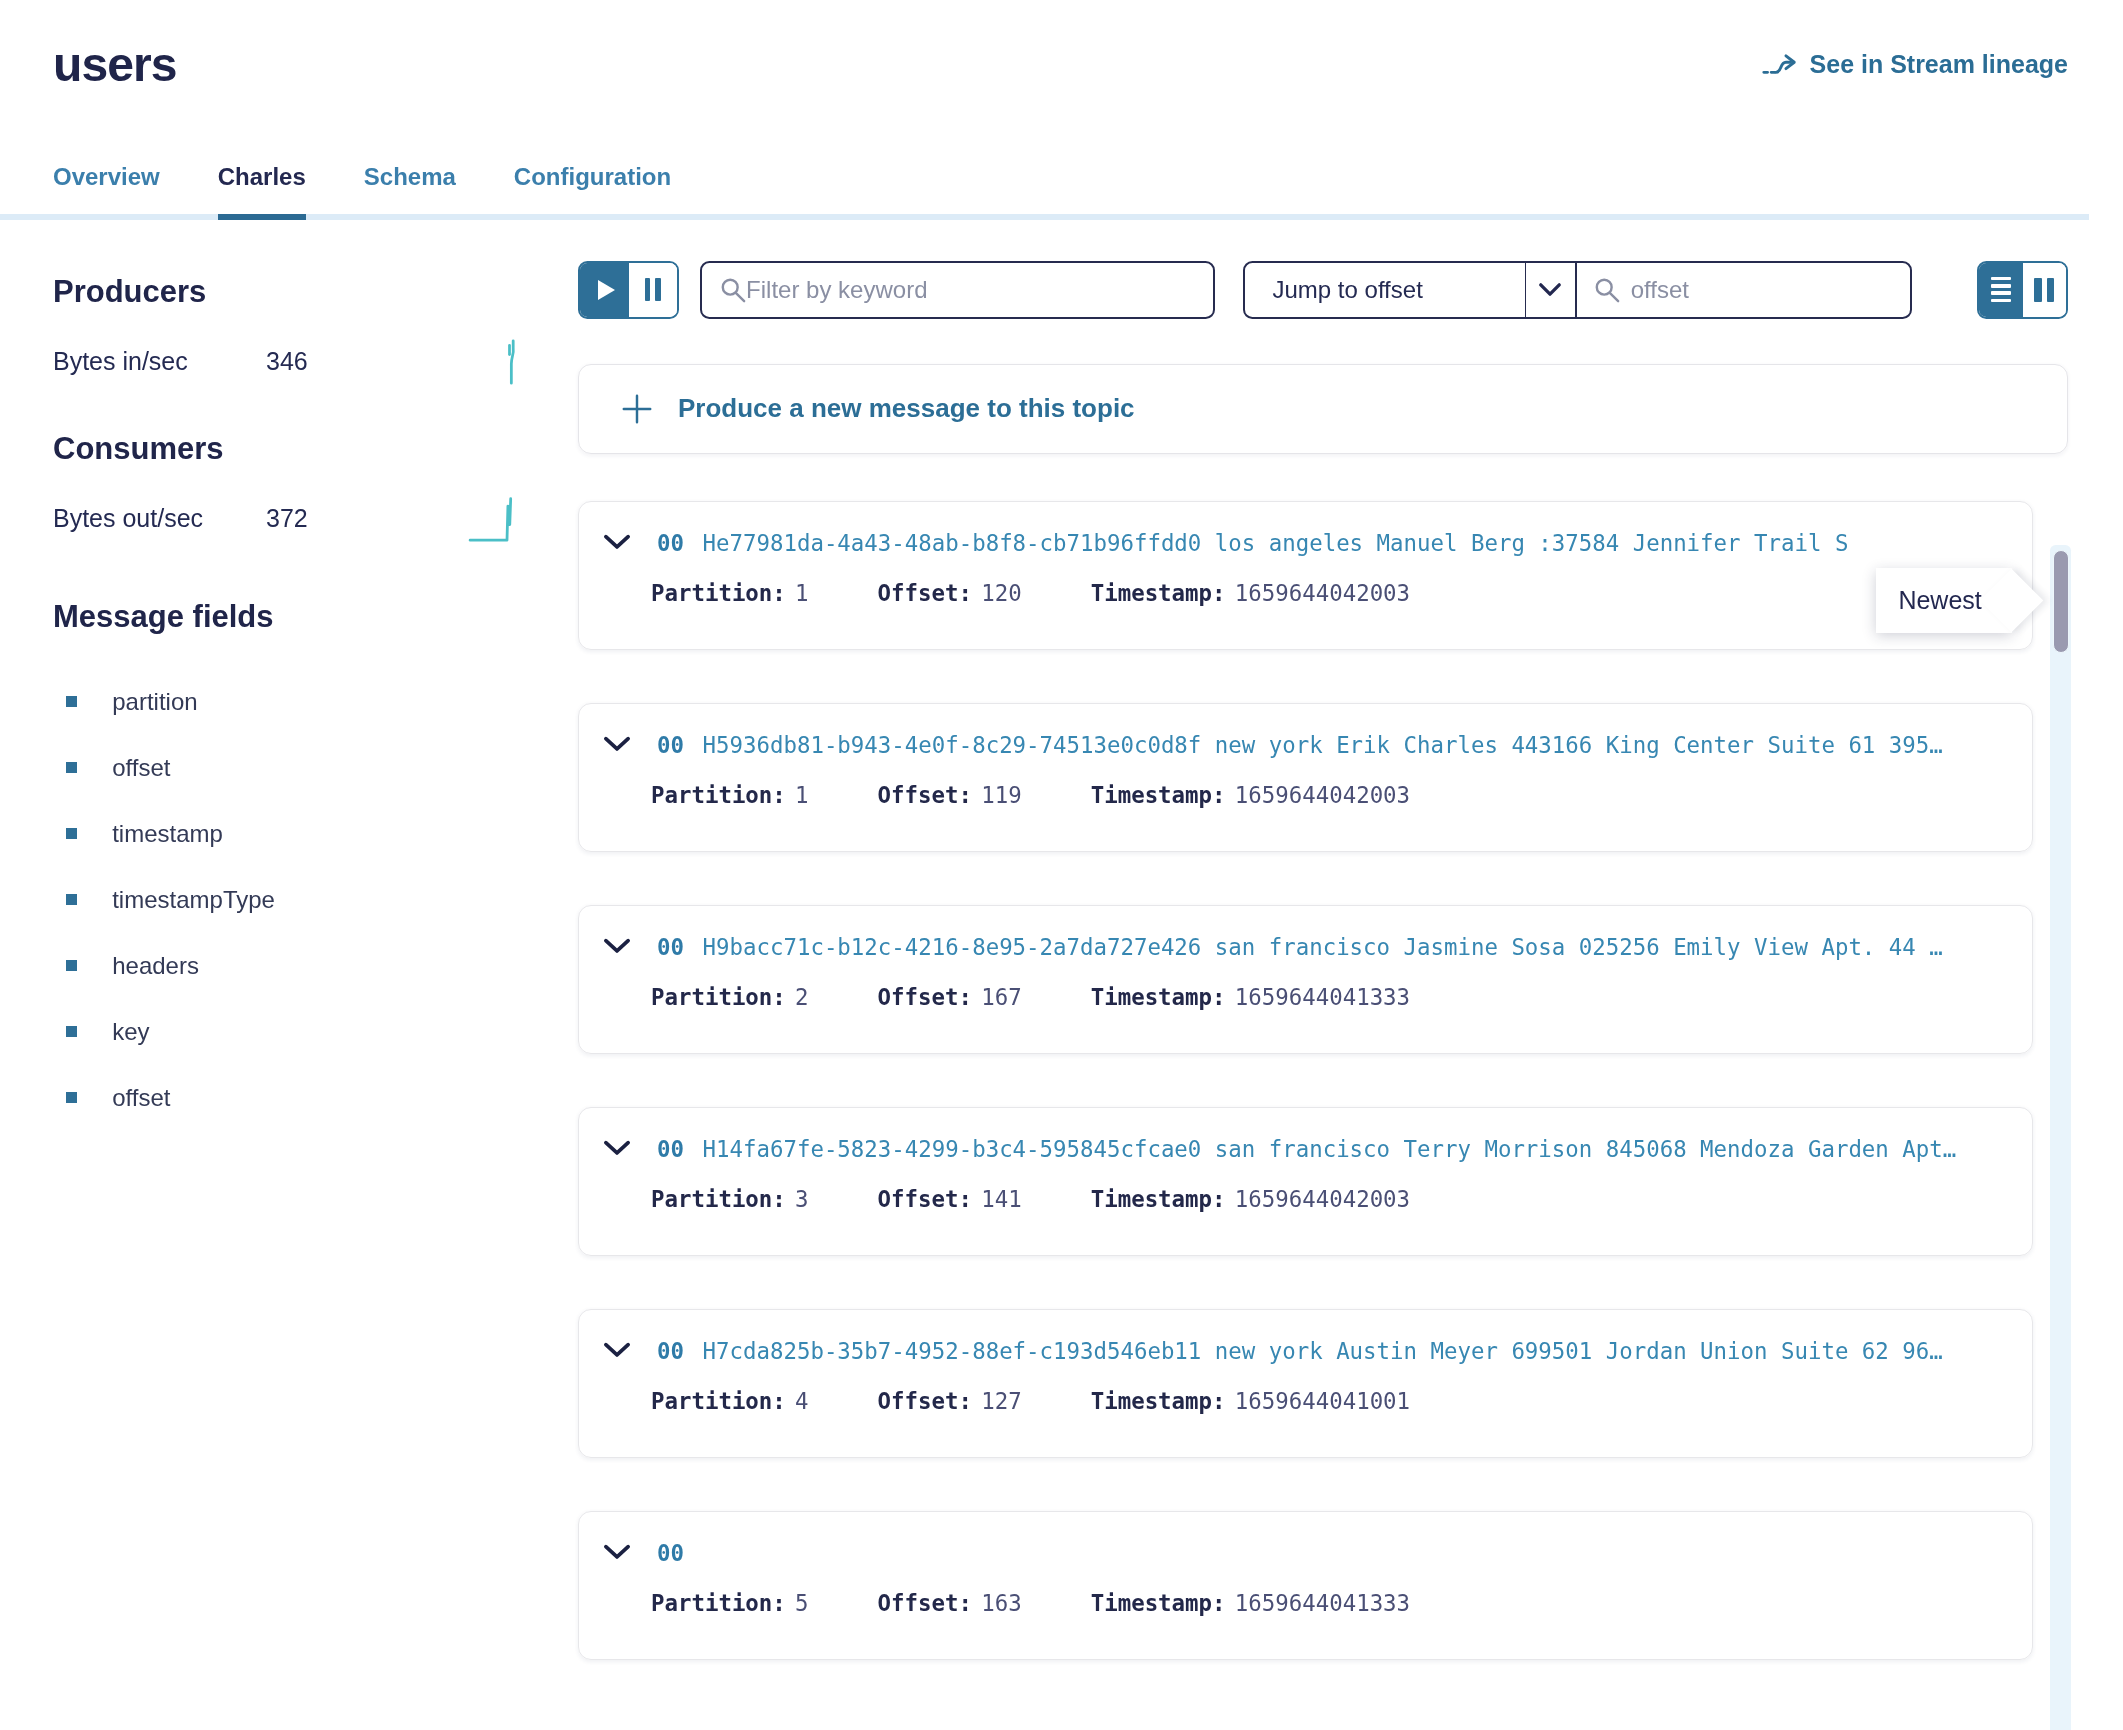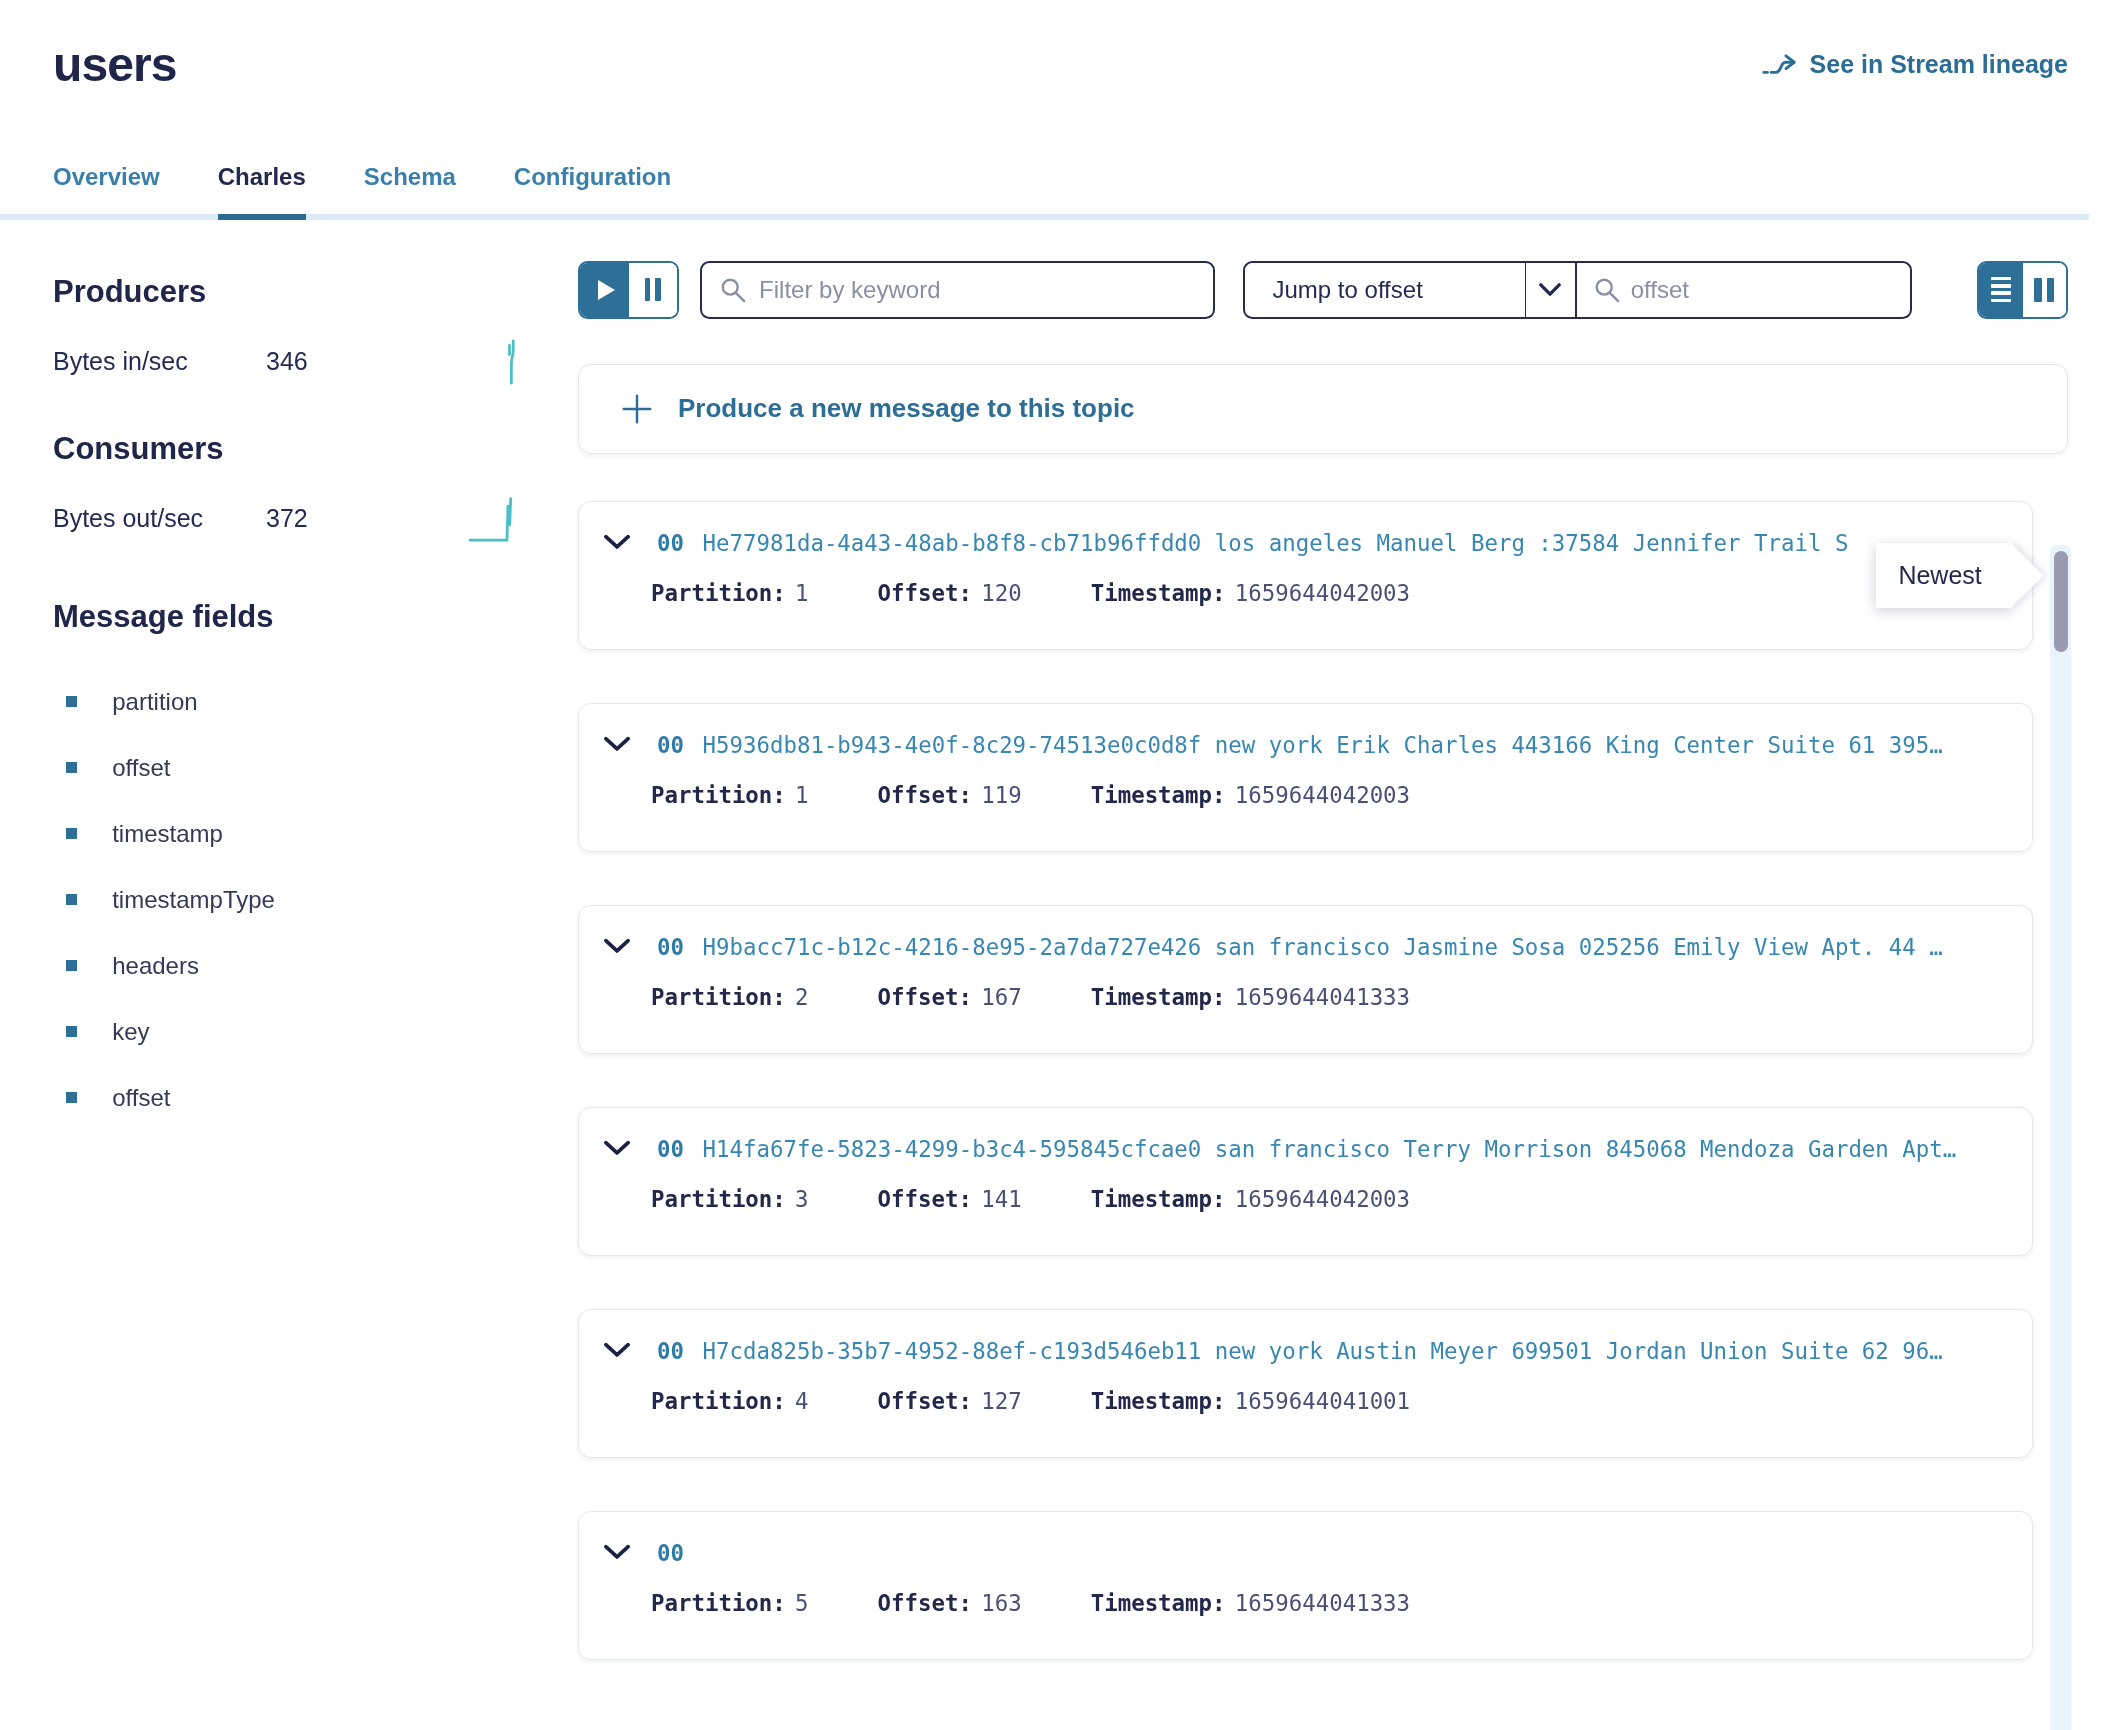--- a/index.html
+++ b/index.html
@@ -59,21 +59,21 @@
     width: 101px; display: flex; border: 2.3px solid #2E6F97; border-radius: 9.3px; overflow: hidden; flex-shrink: 0; cursor: pointer;
   }
   .pp-play { flex: 1; background: #2E6F97; display: flex; align-items: center; justify-content: center; }
   .pp-pause { flex: 1; background: #ffffff; display: flex; align-items: center; justify-content: center; gap: 4.7px; }
   .play-tri { width: 0; height: 0; border-left: 17px solid #ffffff; border-top: 10.3px solid transparent; border-bottom: 10.3px solid transparent; margin-left: 3.7px; }
   .pause-bar { width: 5.6px; height: 22.4px; background: #2E6F97; border-radius: 0.9px; }
 
   .filter-box {
     width: 515px; margin-left: 20.5px;
     border: 2.3px solid #262B4F; border-radius: 9.3px;
-    display: flex; align-items: center; padding: 0 18.6px; gap: 13px;
+    display: flex; align-items: center; padding: 0 18.6px; 
   }
   .filter-box input, .offset-seg input {
     border: none; outline: none; width: 100%;
     font-family: "Liberation Sans", sans-serif;
     font-size: 24px; color: #242A52; background: transparent;
   }
   .filter-box input::placeholder, .offset-seg input::placeholder { color: #8A8FA3; }
 
   .jump-group {
     margin-left: 28px; width: 669px;
@@ -144,21 +144,21 @@
   }
   .scroll-thumb {
     position: absolute; left: 2.8px; top: 4.7px;
     width: 16px; height: 103px;
     background: #9A9AB0; border: 1.9px solid #EEF7FC; border-radius: 8.4px;
     cursor: grab;
   }
 
   
   .tooltip {
-    position: absolute; left: 1876px; top: 543px;
+    position: absolute; left: 1876px; top: 568px;
     width: 136px; height: 65px; z-index: 20;
     background: #ffffff;
     display: flex; align-items: center; padding-left: 22.4px;
     font-size: 25px; color: #232850;
     box-shadow: 0 2.8px 13px rgba(30,35,70,0.22);
   }
   .tooltip::after {
     content: ""; position: absolute; right: -22.4px; top: 10.3px;
     width: 45px; height: 45px; background: #ffffff;
     transform: rotate(45deg);

